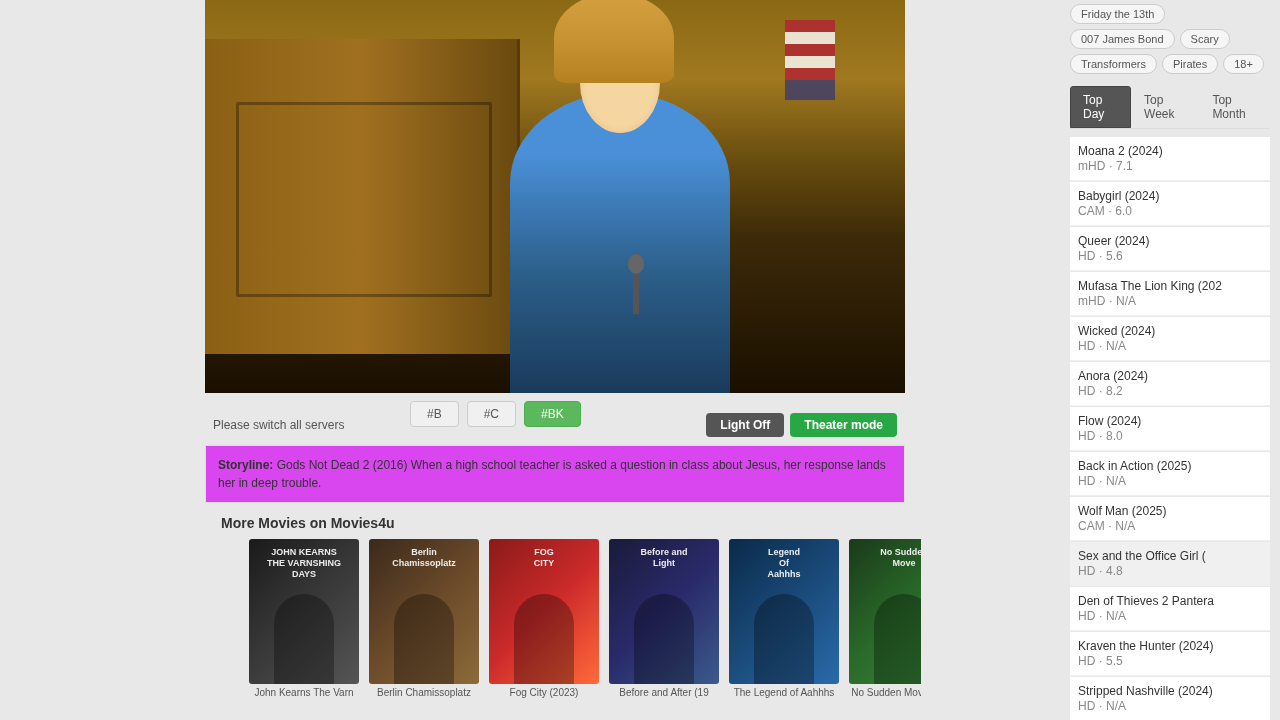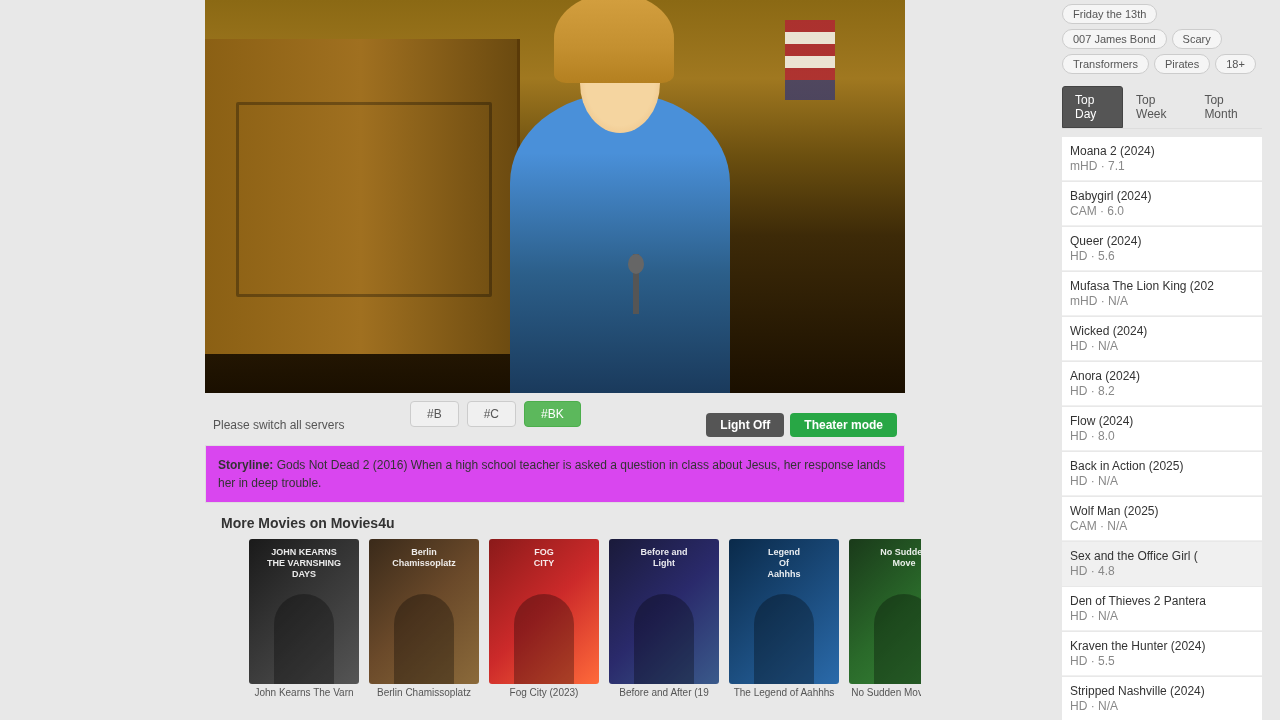--- a/index.html
+++ b/index.html
@@ -266,21 +266,21 @@
     .thumb-3 { background: linear-gradient(135deg, #8b1a1a 0%, #cc2a2a 50%, #ff6a3a 100%); }
     .thumb-4 { background: linear-gradient(135deg, #1a1a3a 0%, #2a2a6b 50%, #3a5a8b 100%); }
     .thumb-5 { background: linear-gradient(135deg, #0a2a4a 0%, #1a4a7a 50%, #2a6aaa 100%); }
     .thumb-6 { background: linear-gradient(135deg, #1a3a1a 0%, #2a6a2a 50%, #3a8a3a 100%); }
 
     
     .sidebar {
       width: 220px;
       padding: 0 10px;
       position: absolute;
-      right: 8px;
+      right: 0;
       top: 0;
       height: 720px;
     }
 
     
     .tag-pills {
       display: flex;
       flex-wrap: wrap;
       gap: 5px;
       margin-bottom: 12px;

